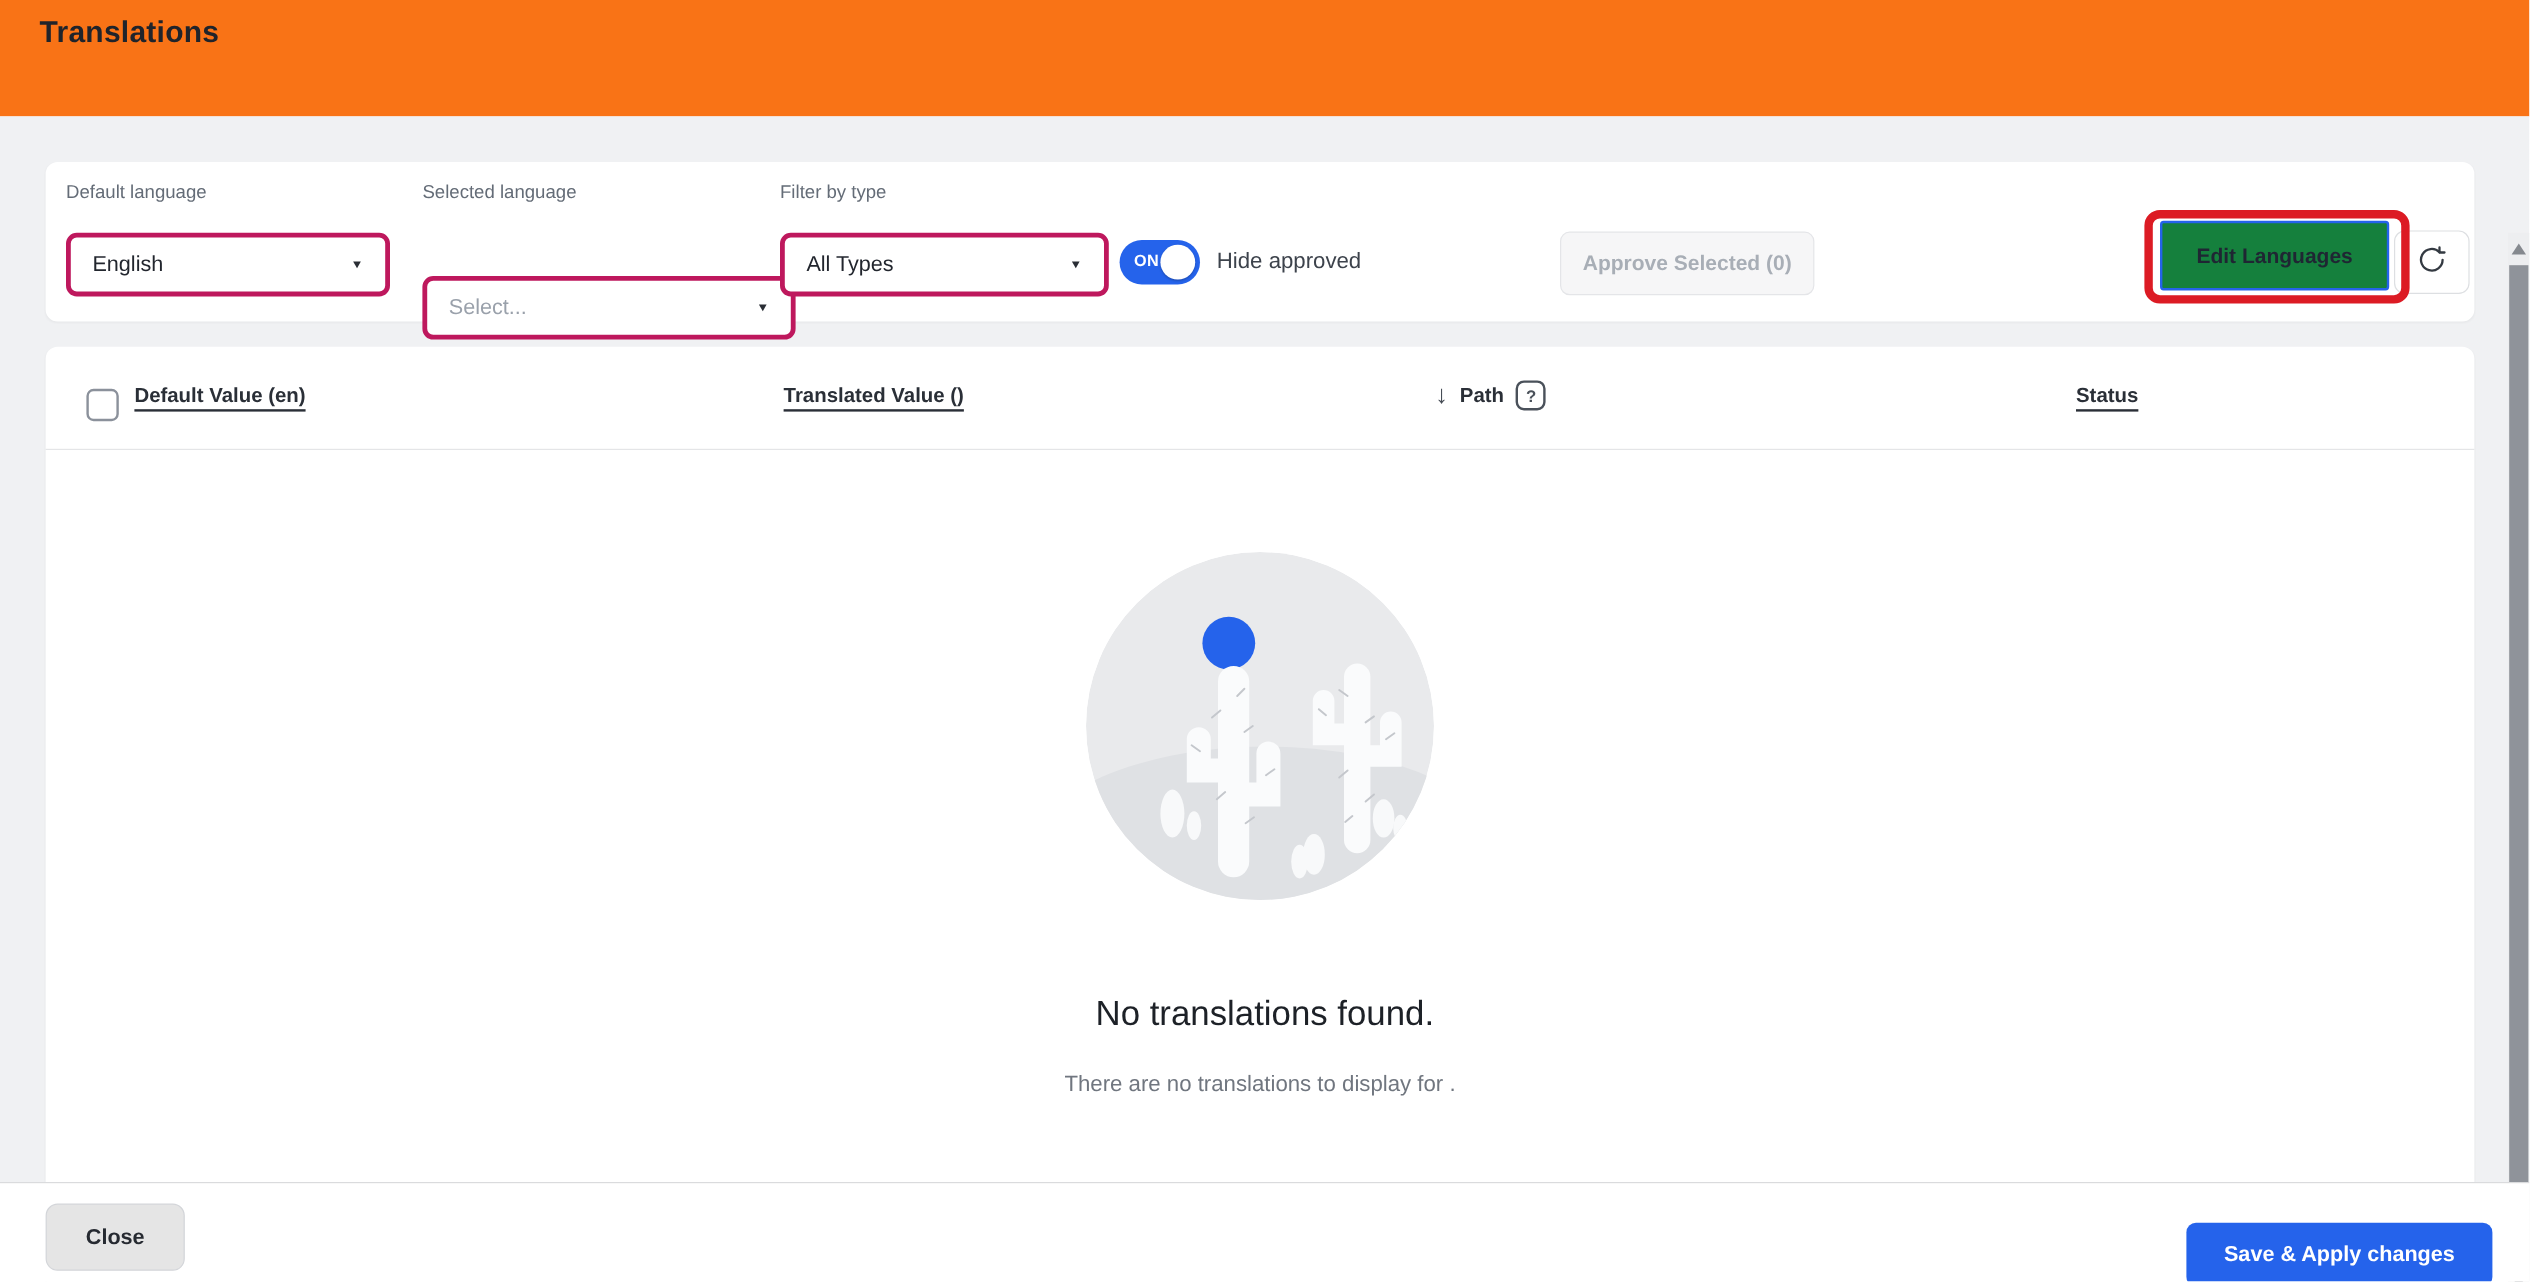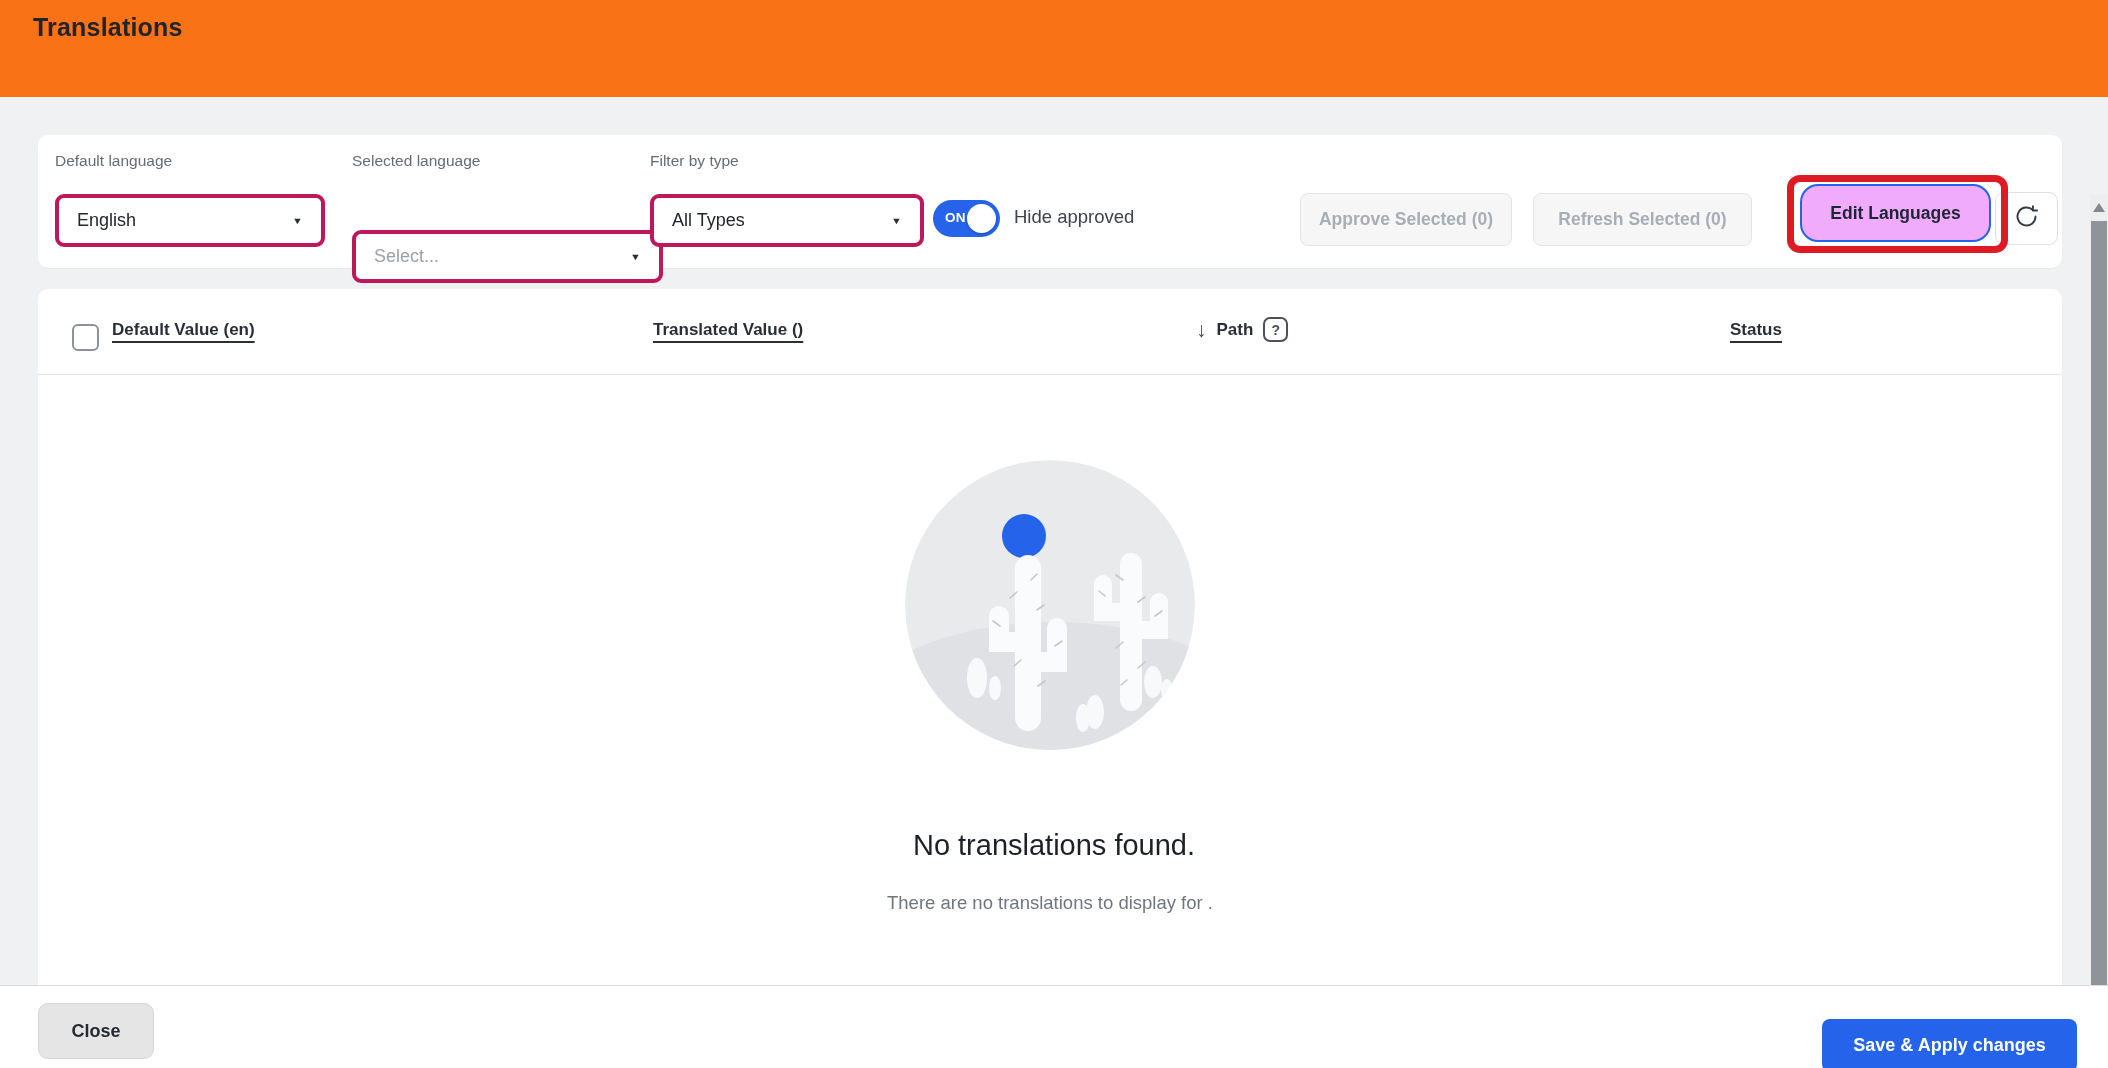--- a/index.html
+++ b/index.html
@@ -26,22 +26,22 @@
   .toggle { position:absolute; left:895px; top:65px; width:67px; height:37px; border-radius:19px;
             background:var(--accent_blue,#2563eb); cursor:pointer; }
   .toggle-text { position:absolute; left:12px; top:10px; font-size:13.5px; font-weight:700; color:#fff; letter-spacing:.3px; }
   .toggle-knob { position:absolute; right:4px; top:4px; width:29px; height:29px; border-radius:50%; background:#fff; box-shadow:0 1px 2px rgba(0,0,0,.25); }
   .toggle-label { position:absolute; left:976px; top:71px; font-size:18.5px; color:#3d434c; }
 
   .btn { display:flex; align-items:center; justify-content:center; border-radius:8px; font-weight:700; cursor:pointer; }
   .btn-disabled { position:absolute; top:58px; height:53px; background:#f6f6f7; border:1px solid #e4e5e8; color:#a8aeb6; font-size:17.5px; }
   .btn-approve { left:1262px; width:212px; }
   .btn-refresh-sel { left:1495px; width:219px; }
-  .btn-edit { position:absolute; left:1762px; top:49px; width:191px; height:58px; background:#f0abfc;
-              border:2px solid var(--accent_blue,#2563eb); border-radius:18px; color:#1f2633; font-size:17.5px; }
+  .btn-edit { position:absolute; left:1762px; top:49px; width:191px; height:58px; background:#15803d;
+              border:2px solid var(--accent_blue,#2563eb); border-radius:3px; color:#1f2633; font-size:17.5px; }
   .btn-refresh-icon { position:absolute; left:1957px; top:57px; width:63px; height:53px; background:#fff;
               border:1px solid #dddfe2; border-radius:9px; }
   .annotation-box { position:absolute; left:1749px; top:40px; width:221px; height:78px;
               border:7px solid var(--annotation_red,#dc1b24); border-radius:13px; pointer-events:none; z-index:6; }
 
   
   .thead { position:absolute; left:0; top:0; width:2024px; height:86px; border-bottom:1px solid #e4e5e7; }
   .checkbox { position:absolute; left:34px; top:35px; width:27px; height:27px; border:2px solid #8b919b; border-radius:6px; background:#fff; cursor:pointer; }
   .col-head { position:absolute; top:31px; font-size:17px; font-weight:700; color:#2a2f37;
               text-decoration:underline; text-underline-offset:6px; text-decoration-thickness:1.5px; cursor:pointer; }
@@ -102,21 +102,20 @@
         <span class="caret">▼</span>
       </div>
 
       <div class="toggle">
         <span class="toggle-text">ON</span>
         <span class="toggle-knob"></span>
       </div>
       <div class="toggle-label">Hide approved</div>
 
       <div class="btn btn-disabled btn-approve">Approve Selected (0)</div>
-      <div class="btn btn-disabled btn-refresh-sel">Refresh Selected (0)</div>
       <div class="btn btn-edit">Edit Languages</div>
 
       <div class="btn btn-refresh-icon">
         <span>
           <svg width="27" height="27" viewBox="0 0 24 24">
             <path d="M20 12a8 8 0 1 1-2.34-5.66" fill="none" stroke="#343a42" stroke-width="1.7" stroke-linecap="round"></path>
             <path d="M17.7 2.9v3.7h3.7" fill="none" stroke="#343a42" stroke-width="1.7" stroke-linecap="round" stroke-linejoin="round"></path>
           </svg>
         </span>
       </div>

